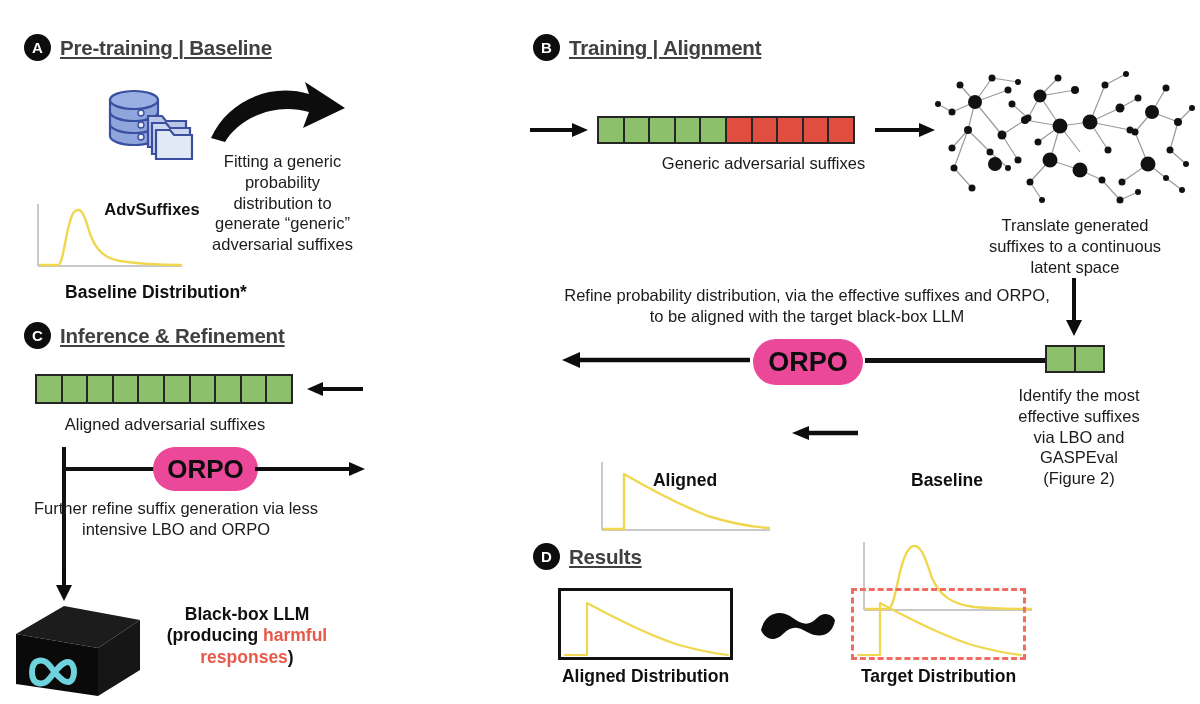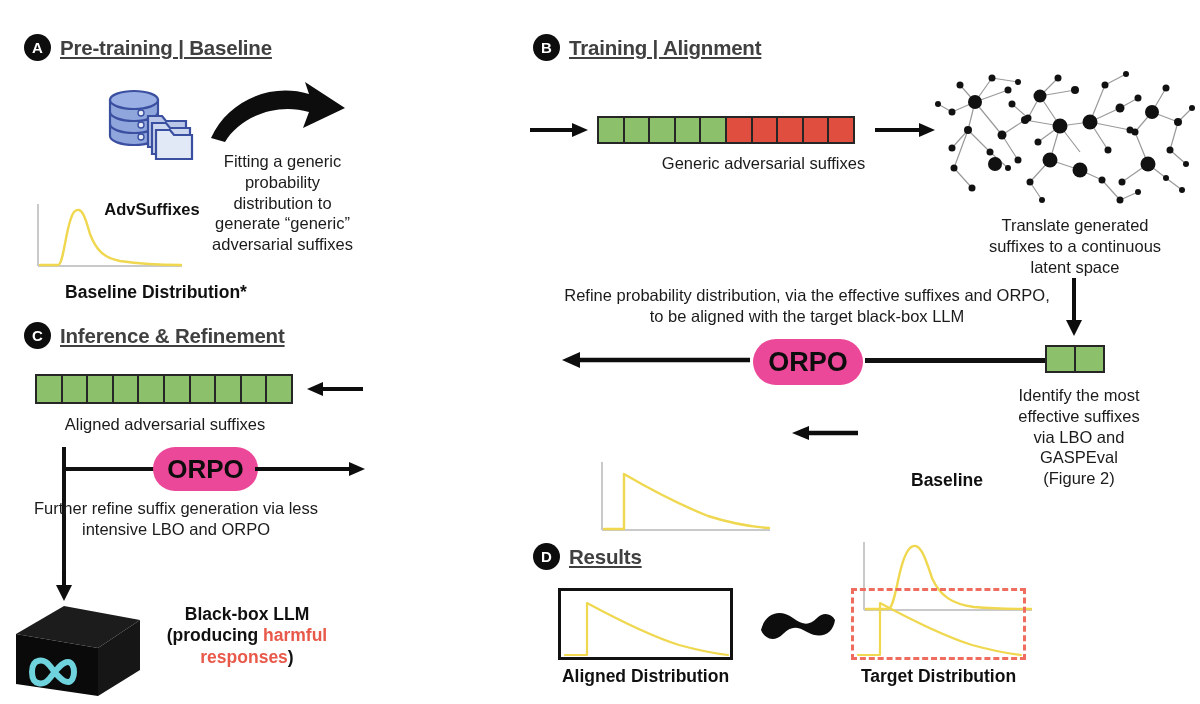--- a/index.html
+++ b/index.html
@@ -314,20 +314,21 @@
     <span>ORPO</span>
   </div>
 
   <div class="abs dist" style="left:596px;top:388px;">
     <svg width="176" height="80" viewBox="0 0 176 80">
       <line x1="6" y1="2" x2="6" y2="70" stroke="#c9c9c9" stroke-width="2"></line>
       <line x1="6" y1="70" x2="174" y2="70" stroke="#c9c9c9" stroke-width="2"></line>
       <path d="M8 69 L28 69 L28 14 C52 28 82 44 112 56 C134 63 158 67 173 68" fill="none" stroke="#efd850" stroke-width="2.4" stroke-linejoin="round" stroke-linecap="round"></path>
     </svg>
   </div>
+  <div class="abs cap-bold-lg" style="left:600px;top:470px;width:170px;">Aligned</div>
 
   <div class="abs" style="left:790px;top:423px;">
     <svg width="68" height="20" viewBox="0 0 68 20">
       <line x1="68" y1="10" x2="16" y2="10" stroke="#0d0d0d" stroke-width="4.5"></line>
       <path d="M2 10 L19 3 L19 17 Z" fill="#0d0d0d"></path>
     </svg>
   </div>
 
   <div class="abs dist" style="left:858px;top:388px;">
     <svg width="176" height="80" viewBox="0 0 176 80">

